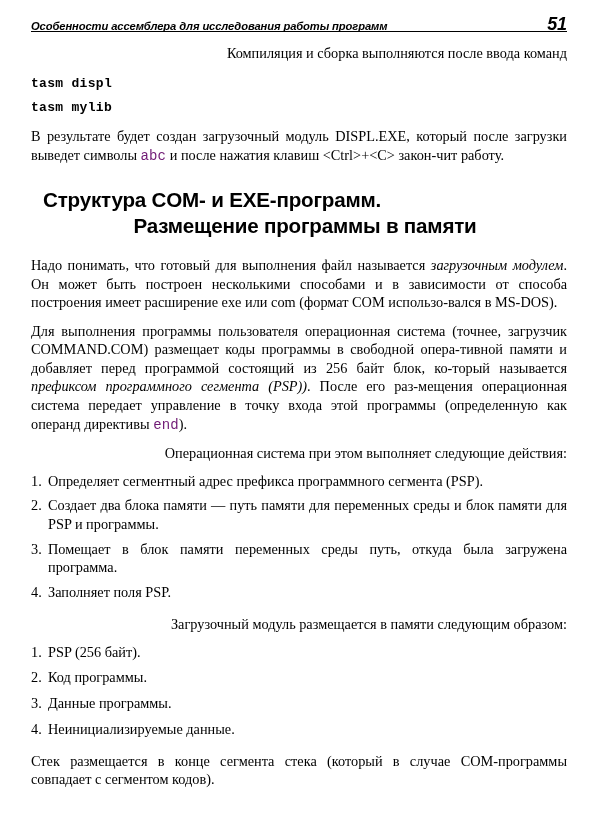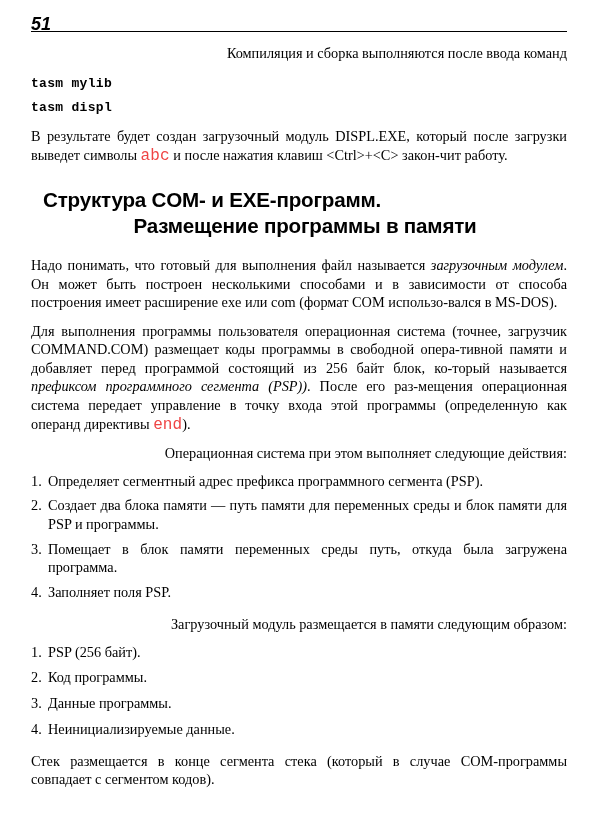--- a/index.html
+++ b/index.html
@@ -55,22 +55,22 @@
     font-size: 14.3px;
     line-height: 18.6px;
     text-align: justify;
     text-justify: inter-word;
     hyphens: manual;
   }
   p.para.lead { text-align: right; }
   .ital { font-style: italic; }
   .mono {
     font-family: "Liberation Mono", monospace;
-    font-size: 16px;
-    color: #ef4444;
+    font-size: 14px;
+    color: #701a75;
     letter-spacing: 0.1px;
   }
 
   
   .code-block {
     margin: 3px 0 8px 0;
   }
   .code-line {
     font-family: "Liberation Mono", monospace;
     font-weight: bold;
@@ -117,31 +117,32 @@
   ol.numlist.tight li { text-align: left; margin-bottom: 7px; }
 
   .spacer-sm { height: 4px; }
 </style>
 </head>
 <body>
 
 <div class="page">
 
   <div class="runhead">
+    <span class="runhead-title">Особенности ассемблера для исследования работы программ</span>
     <span class="runhead-page">51</span>
   </div>
   <div class="runhead-rule"></div>
 
   <div class="body">
 
     <p class="para lead">Компиляция и сборка выполняются после ввода команд</p>
 
     <div class="code-block">
+      <div class="code-line">tasm displ</div>
       <div class="code-line">tasm mylib</div>
-      <div class="code-line">tasm displ</div>
     </div>
 
     <p class="para"><span>В результате будет создан загрузочный модуль DISPL.EXE, который после загрузки выведет символы </span><span class="mono">abc</span><span> и после нажатия клавиш &lt;Ctrl&gt;+&lt;C&gt; закон-чит работу.</span></p>
 
     <h2 class="section-title"><span class="l1">Структура COM- и EXE-программ.</span><span class="l2">Размещение программы в памяти</span></h2>
 
     <p class="para"><span>Надо понимать, что готовый для выполнения файл называется </span><span class="ital">загрузочным модулем</span><span>. Он может быть построен несколькими способами и в зависимости от способа построения имеет расширение exe или com (формат COM использо-вался в MS-DOS).</span></p>
 
     <p class="para"><span>Для выполнения программы пользователя операционная система (точнее, загрузчик COMMAND.COM) размещает коды программы в свободной опера-тивной памяти и добавляет перед программой состоящий из 256 байт блок, ко-торый называется </span><span class="ital">префиксом программного сегмента (PSP))</span><span>. После его раз-мещения операционная система передает управление в точку входа этой программы (определенную как операнд директивы </span><span class="mono">end</span><span>).</span></p>
 

